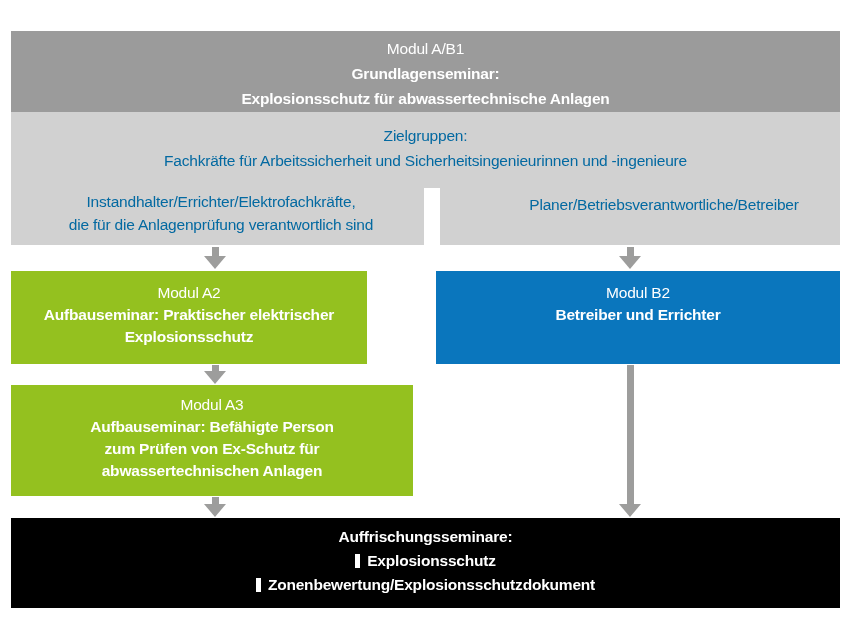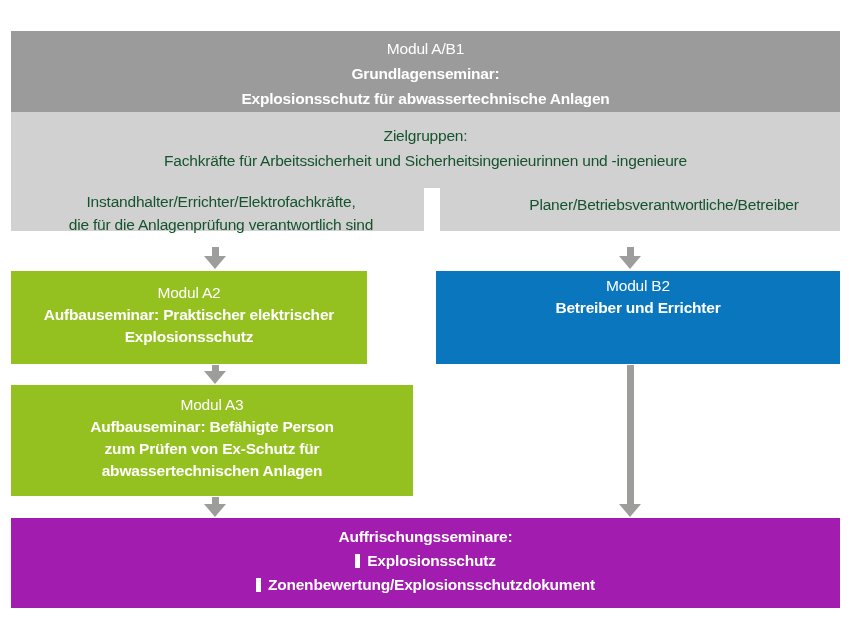--- a/index.html
+++ b/index.html
@@ -18,47 +18,47 @@
   .header-box {
     left: 11px; top: 31px; width: 829px; height: 81px;
     background: #9B9B9B; color: #ffffff;
     padding-top: 5px; font-size: 15.5px; line-height: 25px;
   }
   .header-box .t1 { font-weight: 400; }
   .header-box .t2 { font-weight: 700; }
 
   
   .zg-box {
-    left: 11px; top: 112px; width: 829px; height: 119px;
-    background: #D1D1D1; color: #14532d; font-size: 15.5px;
+    left: 11px; top: 112px; width: 829px; height: 133px;
+    background: #D1D1D1; color: #0369a1; font-size: 15.5px;
   }
   .zg-head { padding-top: 11px; line-height: 25px; }
   .zg-columns {
     position: absolute; left: 0; top: 76px; right: 0; bottom: 0;
     display: flex;
     margin-left: 7px;
   }
   .zg-col-left  { width: 406px; line-height: 23px; padding-top: 2px; }
   .zg-divider   { width: 16px; background: #ffffff; }
   .zg-col-right { flex: 1; line-height: 23px; padding-top: 5px; padding-left: 48px; }
 
   
   .module-box { color: #ffffff; font-size: 15.5px; line-height: 22px; }
   .module-box .title { font-weight: 400; }
   .module-box .bold  { font-weight: 700; }
   .green { background: #94C11F; }
   .blue  { background: #0A76BD; }
   .a2-box { left: 11px;  top: 271px; width: 356px; height: 93px;  padding-top: 11px; }
-  .b2-box { left: 436px; top: 271px; width: 404px; height: 93px;  padding-top: 4px; }
+  .b2-box { left: 436px; top: 271px; width: 404px; height: 93px;  padding-top: 11px; }
   .a3-box { left: 11px;  top: 385px; width: 402px; height: 111px; padding-top: 9px; }
 
   
   .refresher-box {
     left: 11px; top: 518px; width: 829px; height: 90px;
-    background: #a21caf; color: #ffffff;
+    background: #000000; color: #ffffff;
     font-size: 15.5px; line-height: 24px; font-weight: 700;
     padding-top: 7px;
   }
   .bullet-bar {
     display: inline-block; width: 5px; height: 14px;
     background: #ffffff; margin-right: 7px; vertical-align: -2px;
   }
 
   
   .arrow {

